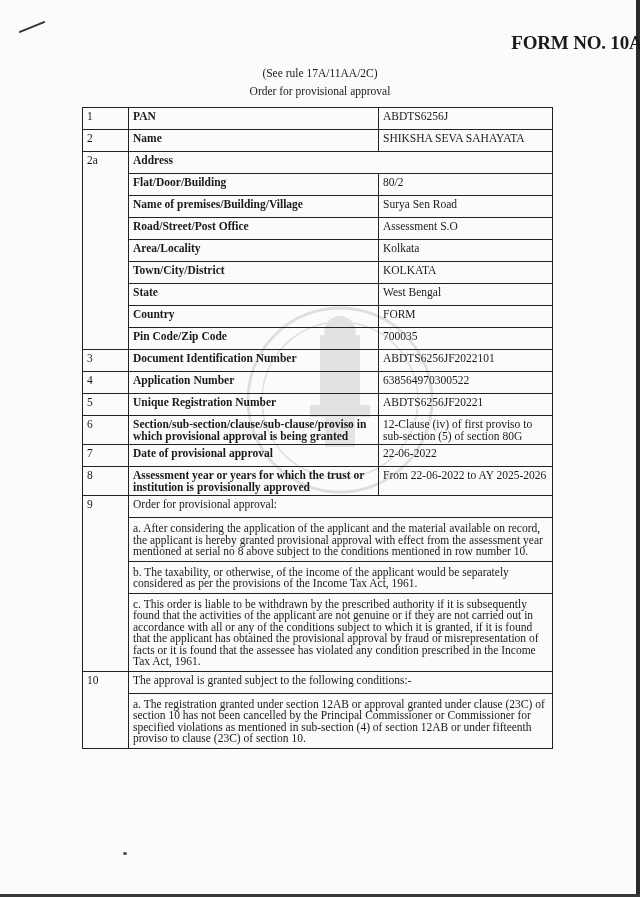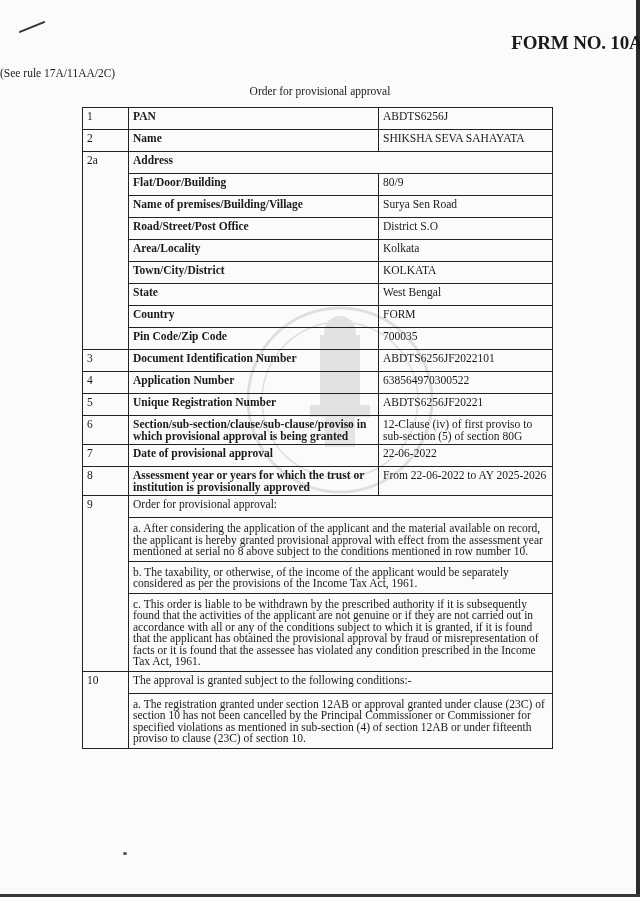--- a/index.html
+++ b/index.html
@@ -6,21 +6,21 @@
   body {
     width: 640px; height: 897px; overflow: hidden; position: relative;
     background: #fbfbfa;
     font-family: "Liberation Serif", "DejaVu Serif", serif;
     color: #1a1a1a;
   }
   .right-edge { position: absolute; right: 0; top: 0; width: 4px; height: 897px; background: #2b2b2b; }
   .bottom-edge { position: absolute; left: 0; bottom: 0; width: 640px; height: 3px; background: #3a3a3a; }
   .pen-mark { position: absolute; left: 18px; top: 26px; width: 28px; height: 2px; background: #333; transform: rotate(-22deg); border-radius: 2px; }
   .title { position: absolute; top: 32px; left: 0; width: 640px; text-align: right; font-weight: bold; font-size: 19px; letter-spacing: -0.2px; margin-left: 16px; }
-  .subtitle { position: absolute; top: 67px; left: 0; width: 640px; font-size: 11.5px; }
+  .subtitle { position: absolute; top: 67px; left: 0; width: 640px; text-align: center; font-size: 11.5px; }
   .subtitle2 { position: absolute; top: 85px; left: 0; width: 640px; text-align: center; font-size: 11.5px; }
 
   .watermark { position: absolute; left: 240px; top: 290px; width: 200px; height: 220px; pointer-events: none; opacity: 0.16; }
 
   table.form {
     position: absolute; left: 82px; top: 107px; width: 471px;
     border-collapse: collapse; font-size: 11.5px; line-height: 12px;
   }
   table.form td { border: 1px solid #222; padding: 2px 5px 2px 4px; vertical-align: top; }
   td.num { width: 36px; }
@@ -62,29 +62,29 @@
     <td class="num">2</td>
     <td class="label">Name</td>
     <td class="value">SHIKSHA SEVA SAHAYATA</td>
   </tr>
   <tr class="r1">
     <td class="num" rowspan="9">2a</td>
     <td class="label" colspan="2">Address</td>
   </tr>
   <tr class="r1">
     <td class="label">Flat/Door/Building</td>
-    <td class="value">80/9</td>
+    <td class="value">80/2</td>
   </tr>
   <tr class="r1">
     <td class="label">Name of premises/Building/Village</td>
     <td class="value">Surya Sen Road</td>
   </tr>
   <tr class="r1">
     <td class="label">Road/Street/Post Office</td>
-    <td class="value">District S.O</td>
+    <td class="value">Assessment S.O</td>
   </tr>
   <tr class="r1">
     <td class="label">Area/Locality</td>
     <td class="value">Kolkata</td>
   </tr>
   <tr class="r1">
     <td class="label">Town/City/District</td>
     <td class="value">KOLKATA</td>
   </tr>
   <tr class="r1">

